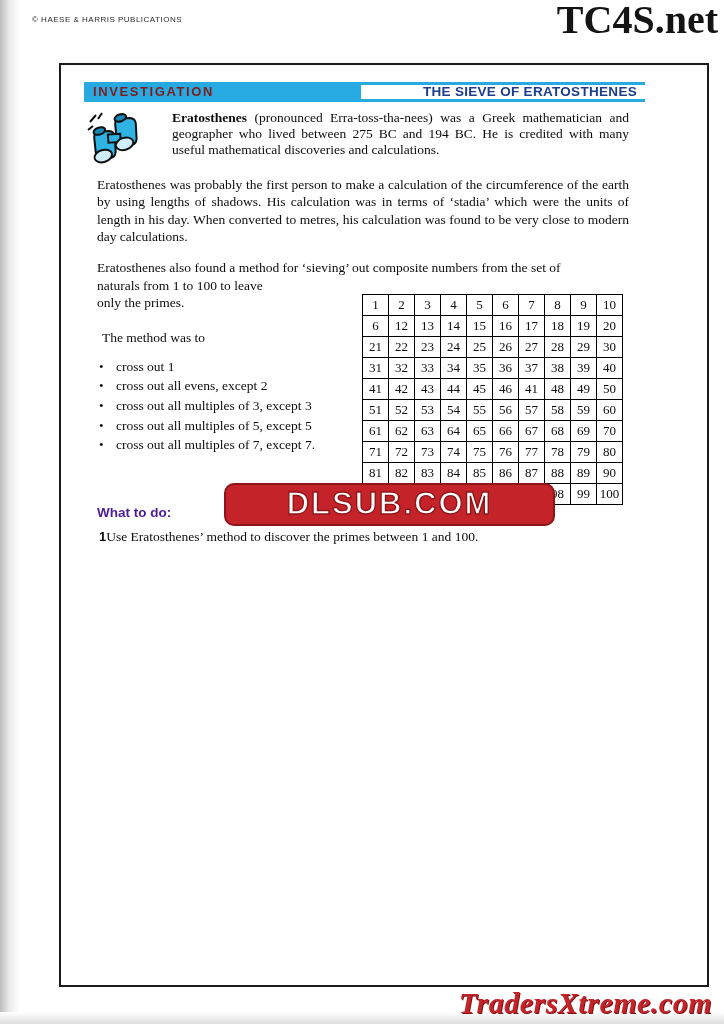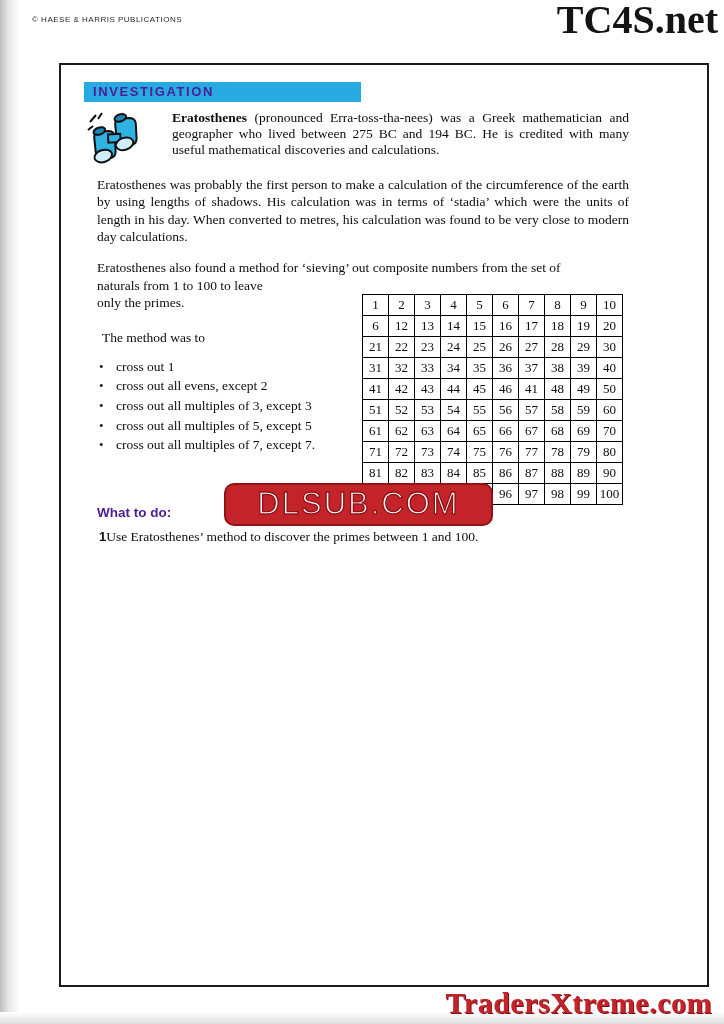--- a/index.html
+++ b/index.html
@@ -9,21 +9,21 @@
         background:linear-gradient(to right,#bdbdbd,#e9e9e9 45%,#ffffff);}
   .scan-edge-bottom{position:absolute;left:0;bottom:0;width:100%;height:12px;
         background:linear-gradient(to top,#dedede,#ffffff);}
   .copyright{position:absolute;left:32px;top:15px;font-family:"Liberation Sans",sans-serif;
         font-size:8px;letter-spacing:.5px;color:#2a2a2a;}
   .wm-top{position:absolute;right:6px;top:-2px;z-index:7;font-family:"Liberation Serif",serif;
         font-weight:bold;font-size:40px;line-height:44px;color:#141414;}
   .frame{position:absolute;left:59px;top:63px;width:650px;height:924px;box-sizing:border-box;
         border:2px solid #1c1c1c;}
   .header-bar{position:absolute;left:84px;top:82px;width:561px;height:20px;display:flex;}
-  .header-left{width:277px;box-sizing:border-box;background:var(--cyan,#27aae1);color:#4c1d95;
+  .header-left{width:277px;box-sizing:border-box;background:var(--cyan,#27aae1);color:#7f1d1d;
         font-family:"Liberation Sans",sans-serif;font-weight:bold;font-size:13px;
         letter-spacing:1.6px;line-height:20px;padding-left:9px;}
   .header-right{flex:1;box-sizing:border-box;background:#ffffff;
         border-top:3px solid var(--cyan,#27aae1);border-bottom:3px solid var(--cyan,#27aae1);
         color:var(--navy,#1b3e91);font-family:"Liberation Sans",sans-serif;font-weight:bold;
         font-size:13.5px;line-height:14px;text-align:right;padding-right:8px;letter-spacing:.3px;}
   .binoculars{position:absolute;left:86px;top:110px;width:62px;height:56px;}
   .intro{position:absolute;left:172px;top:110px;width:457px;margin:0;font-size:13.5px;
         line-height:16px;text-align:justify;}
   .p1{position:absolute;left:97px;top:176px;width:532px;margin:0;font-size:13.5px;
@@ -32,49 +32,50 @@
         line-height:17.4px;white-space:nowrap;}
   .leftcol{position:absolute;left:97px;top:277px;width:262px;}
   .p2rest{width:178px;margin:0;font-size:13.5px;line-height:17.4px;}
   .method-intro{margin:17px 0 0 5px;font-size:13.5px;line-height:17px;}
   .bullets{list-style:none;margin:11px 0 0 2px;padding:0;}
   .bullets li{display:flex;line-height:19.6px;font-size:13.5px;white-space:nowrap;}
   .bullets .dot{width:17px;font-size:13px;}
   .numtable{position:absolute;left:362px;top:294px;border-collapse:collapse;z-index:1;}
   .numtable td{width:25px;height:20px;border:1px solid #000;padding:0;text-align:center;
         font-size:13px;font-family:"Liberation Serif",serif;}
-  .wm-mid{position:absolute;left:224px;top:483px;width:269px;height:43px;box-sizing:border-box;
+  .wm-mid{position:absolute;left:224px;top:483px;width:331px;height:43px;box-sizing:border-box;
         background:var(--wm_red,#cd2329);border:2px solid #8e1418;border-radius:10px;z-index:5;
-        color:#ffffff;font-family:"Liberation Sans",sans-serif;font-weight:normal;font-size:31px;
+        color:#ffffff;font-family:"Liberation Sans",sans-serif;font-weight:bold;font-size:31px;
         letter-spacing:2px;text-align:center;line-height:38px;
         -webkit-text-stroke:1.4px #8e1418;}
   .whattodo{position:absolute;left:97px;top:505px;font-family:"Liberation Sans",sans-serif;
         font-weight:bold;font-size:13.5px;color:#4c1d95;}
   .step{position:absolute;left:99px;top:529px;font-size:13.5px;}
   .stepnum{font-family:"Liberation Sans",sans-serif;font-weight:bold;font-size:13px;}
   .steptext{}
   .wm-bottom{position:absolute;right:12px;top:986px;z-index:6;font-family:"Liberation Serif",serif;
         font-weight:bold;font-size:30px;color:var(--wm_red,#c5232a);
-        text-shadow:1px 1px 0 #7e1014;letter-spacing:.5px;}
+        text-shadow:1px 1px 0 #7e1014;letter-spacing:.5px;font-style:italic;}
 </style>
 </head>
 <body>
 
 <div class="page">
 
   <div class="scan-edge-left"></div>
   <div class="scan-edge-bottom"></div>
 
   <div class="copyright">© HAESE &amp; HARRIS PUBLICATIONS</div>
   <div class="wm-top">TC4S.net</div>
 
   <div class="frame"></div>
 
   <div class="header-bar">
     <div class="header-left">INVESTIGATION</div>
+    <div class="header-right">THE SIEVE OF ERATOSTHENES</div>
   </div>
 
   <div class="binoculars">
     <svg width="62" height="56" viewBox="0 0 62 56">
       <g transform="rotate(-18 31 30)">
         <path d="M14 16 q-3 1 -4 5 l-3 14 q-1 5 4 7 l8 3 q5 1 7 -4 l4 -15 q1 -5 -4 -7 z" fill="#2fb3e3" stroke="#101010" stroke-width="2"></path>
         <path d="M38 10 q-3 1 -4 5 l-3 14 q-1 5 4 7 l8 3 q5 1 7 -4 l4 -15 q1 -5 -4 -7 z" fill="#2fb3e3" stroke="#101010" stroke-width="2"></path>
         <path d="M24 22 l12 3 l-2 8 l-12 -3 z" fill="#2fb3e3" stroke="#101010" stroke-width="2"></path>
         <ellipse cx="13" cy="41" rx="9" ry="6" fill="#cfeefb" stroke="#101010" stroke-width="2"></ellipse>
         <ellipse cx="37" cy="36" rx="9" ry="6" fill="#cfeefb" stroke="#101010" stroke-width="2"></ellipse>

